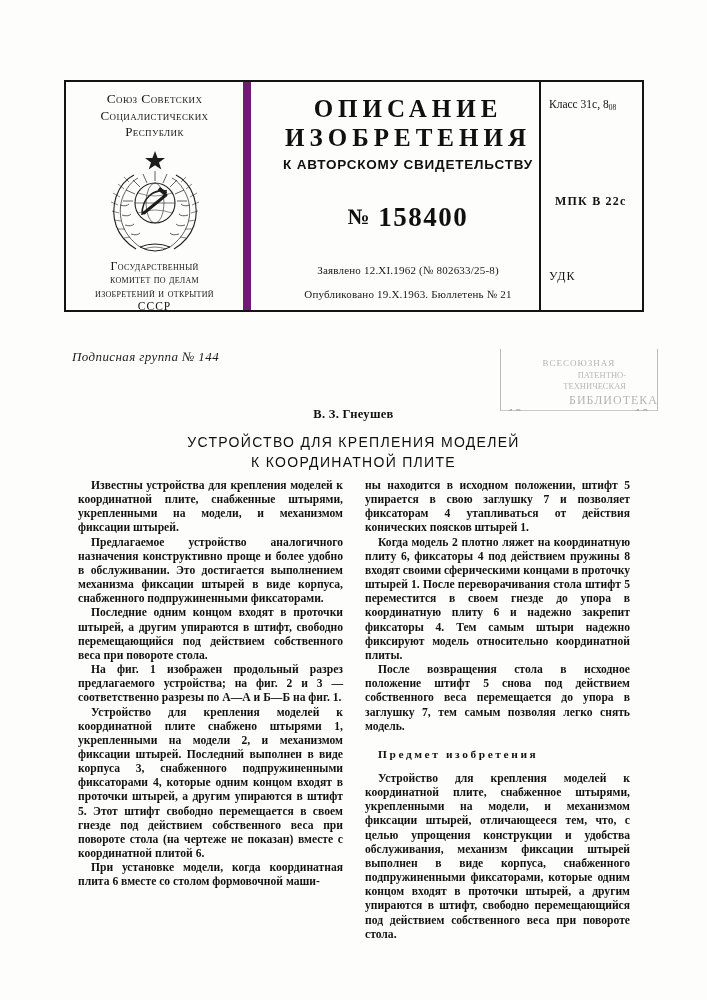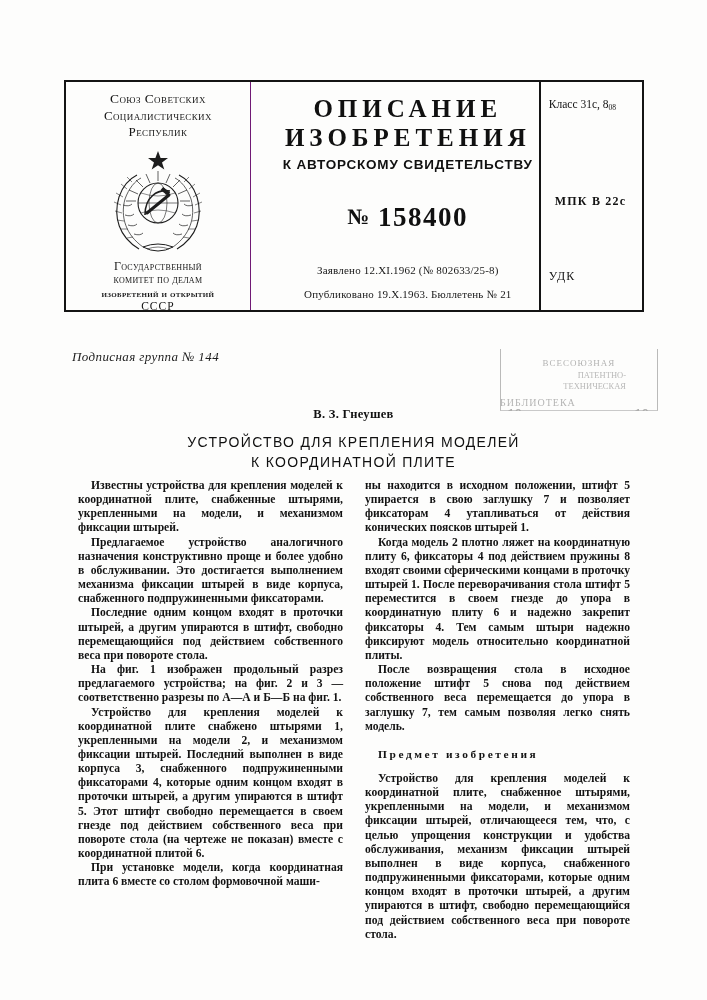--- a/index.html
+++ b/index.html
@@ -30,21 +30,21 @@
     left: 64px;
     top: 80px;
     width: 580px;
     height: 232px;
     border: 2px solid #141414;
     display: flex;
     box-sizing: border-box;
   }
   .mast-left {
     width: 201px;
-    border-right: 1px solid #701a75;
+    border-right: 8px solid #701a75;
     box-sizing: border-box;
     padding: 9px 6px 6px 6px;
     display: flex;
     flex-direction: column;
     align-items: center;
   }
   .mast-center {
     flex: 1;
     box-sizing: border-box;
     padding: 12px 6px 6px 6px;
@@ -85,21 +85,21 @@
 
   .committee {
     font-variant: small-caps;
     text-align: center;
     color: #141414;
     line-height: 13.5px;
     letter-spacing: 0.3px;
   }
   .committee .c1 { font-size: 12px; }
   .committee .c2 { font-size: 11px; }
-  .committee .c3 { font-size: 10px; font-weight: bold; }
+  .committee .c3 { font-size: 12px; }
   .committee .c4 { font-size: 11.5px; letter-spacing: 1px; }
 
   .title-main {
     font-family: "Liberation Serif", serif;
     font-weight: bold;
     font-size: 25px;
     letter-spacing: 5px;
     line-height: 29px;
     text-align: center;
     color: #101010;
@@ -225,22 +225,22 @@
     top: 21px; left: 34px; right: 32px;
     text-align: right;
     font-size: 8.5px;
     color: #626262;
     line-height: 11px;
     filter: blur(0.6px);
   }
   .stamp .st-bot {
     position: absolute;
     bottom: 3px; left: 0; right: 0;
-    text-align: left;
-    font-size: 10px;
+    text-align: right;
+    font-size: 12px;
     color: #5a5a5a;
     letter-spacing: 1px;
     filter: blur(0.6px);
   }
 
   
   .author {
     position: absolute;
     left: 0; right: 0;
     top: 407px;

